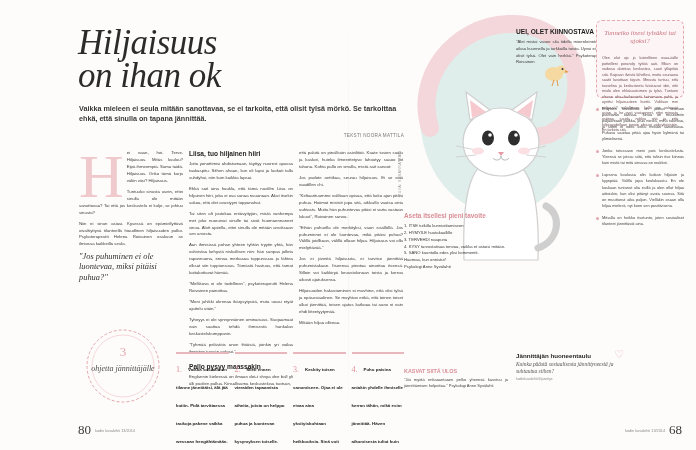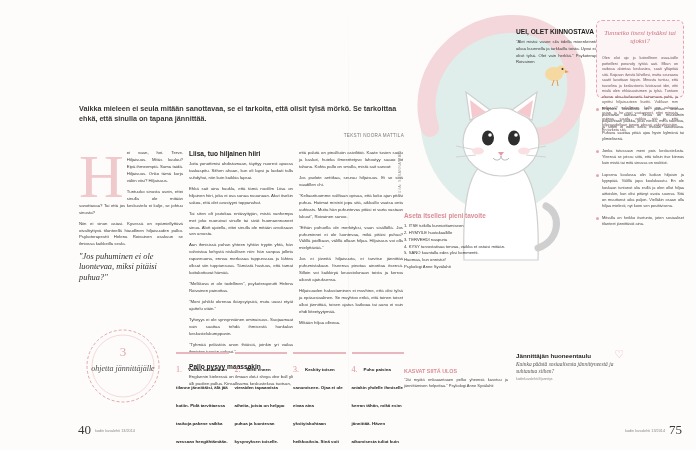--- a/index.html
+++ b/index.html
@@ -197,20 +197,24 @@
     background: linear-gradient(to bottom, rgba(0,0,0,0), rgba(0,0,0,0.04), rgba(0,0,0,0));
   }
 </style>
 </head>
 <body>
 
 <div class="spread">
 
   <div class="gutter"></div>
 
+  <div class="headline">
+    <span>Hiljaisuus</span>
+    <span class="l2">on ihan ok</span>
+  </div>
 
   <div class="standfirst">Vaikka mieleen ei seula mitään sanottavaa, se ei tarkoita, että olisit tylsä mörkö. Se tarkoittaa ehkä, että sinulla on tapana jännittää.</div>
   <div class="byline">TEKSTI NOORA MATTILA</div>
 
   <div class="dropcap-block">
     <div class="col-text">
       <span class="dropcap">H</span>
       <p>ei vaan, hei. Terve. Hiljaisuus. Mitäs kuuluu? Eipä ihmeempiä. Sama taidä. Hiljaisuus. Onko tämä kurja väliin viisi? Hiljaisuus.</p>
       <p>Tuntuuko sinusta usein, ettei sinulla ole mitään sanottavaa? Tai että jos keskustelu ei kulje, se johtuu sinusta?</p>
       <p>Niin ei sinun asiasi. Kysessä on epämiellyttävä oiva/tiyttyvä tilanteellä hiaudlinen hiljaisuuden palko. Psykoterapeutti Helena Roivainen osakuun se ilmiossa kaikkeilla seula.</p>
@@ -275,21 +279,21 @@
       <span class="tip-title">Keskity toisen sanomiseen. Ojaa ei ole eivaa aina yksityiskohtaan heikkouksia. Sinä voit kinnyttää huneet. Olet nuoksi ylleinen sokilla.</span>
     </div>
     <div class="tip">
       <div class="tip-rule"></div>
       <span class="tip-num">4.</span>
       <span class="tip-title">Puhu paisina aniakin yhdelle ihmiselle kerran tähän, mikä esim jännittää. Häven aikomisesta tuliot kuin jännittäjille on sengin ryhmiä.</span>
     </div>
   </div>
 
   <div class="pagenum-left">
-    <span>40</span><span class="issue">kodin kuvalehti 13/2014</span>
+    <span>80</span><span class="issue">kodin kuvalehti 13/2014</span>
   </div>
 
   <div class="illus">
     <svg viewBox="0 0 186 272" width="186" height="272" aria-hidden="true">
 
       <ellipse cx="96" cy="108" rx="80" ry="98" fill="#dfeeea"></ellipse>
 
       <path d="M26 120 C10 70 50 18 104 16 C146 14 176 44 172 86 C168 122 140 134 120 126" fill="none" stroke="#f3d7da" stroke-width="18" stroke-linecap="round"></path>
 
       <path d="M60 252 C58 186 66 150 96 150 C126 150 136 186 134 252 Z" fill="#ffffff" stroke="#cfcfcf" stroke-width="1.2"></path>
@@ -363,16 +367,16 @@
   </div>
 
   <div class="heart-box">
     <span class="heart">♡</span>
     <div class="heart-title">Jännittäjän huoneentaulu</div>
     <div class="heart-sub">Kuinka päästä sosiaalisesta jännittyneestä ja suhtautua siihen?</div>
     <div class="kasvat-body" style="margin-top:2px;color:#8a8a8a;font-size:3.4px;">kodinkuvalehti.fi/jannitys</div>
   </div>
 
   <div class="pagenum-right">
-    <span class="issue">kodin kuvalehti 13/2014</span><span>75</span>
+    <span class="issue">kodin kuvalehti 13/2014</span><span>68</span>
   </div>
 
 </div>
 
 </body></html>

